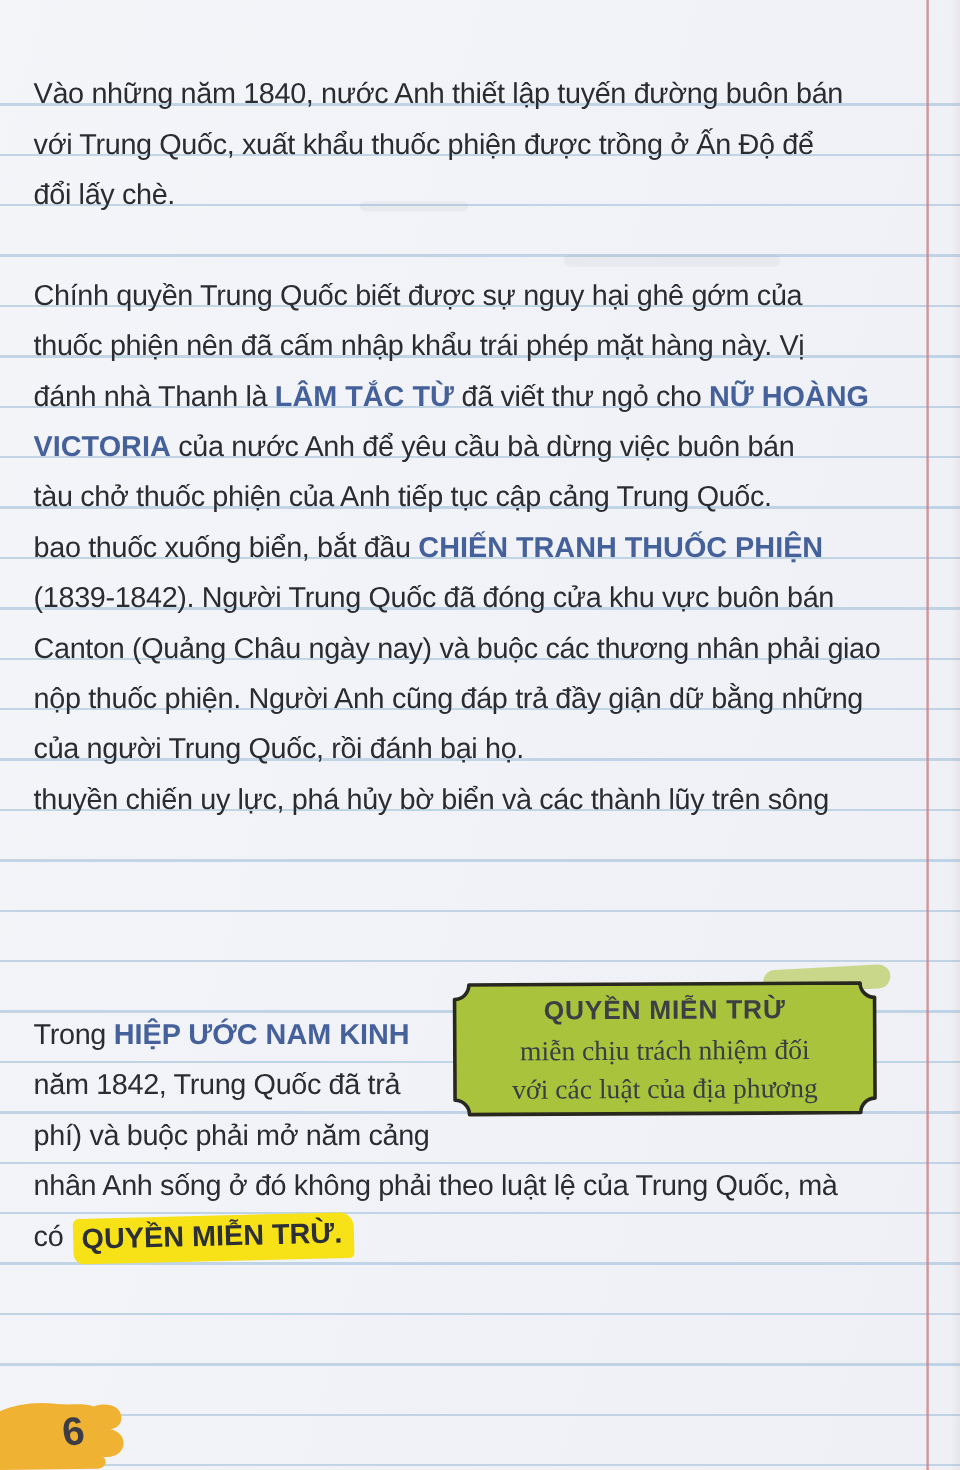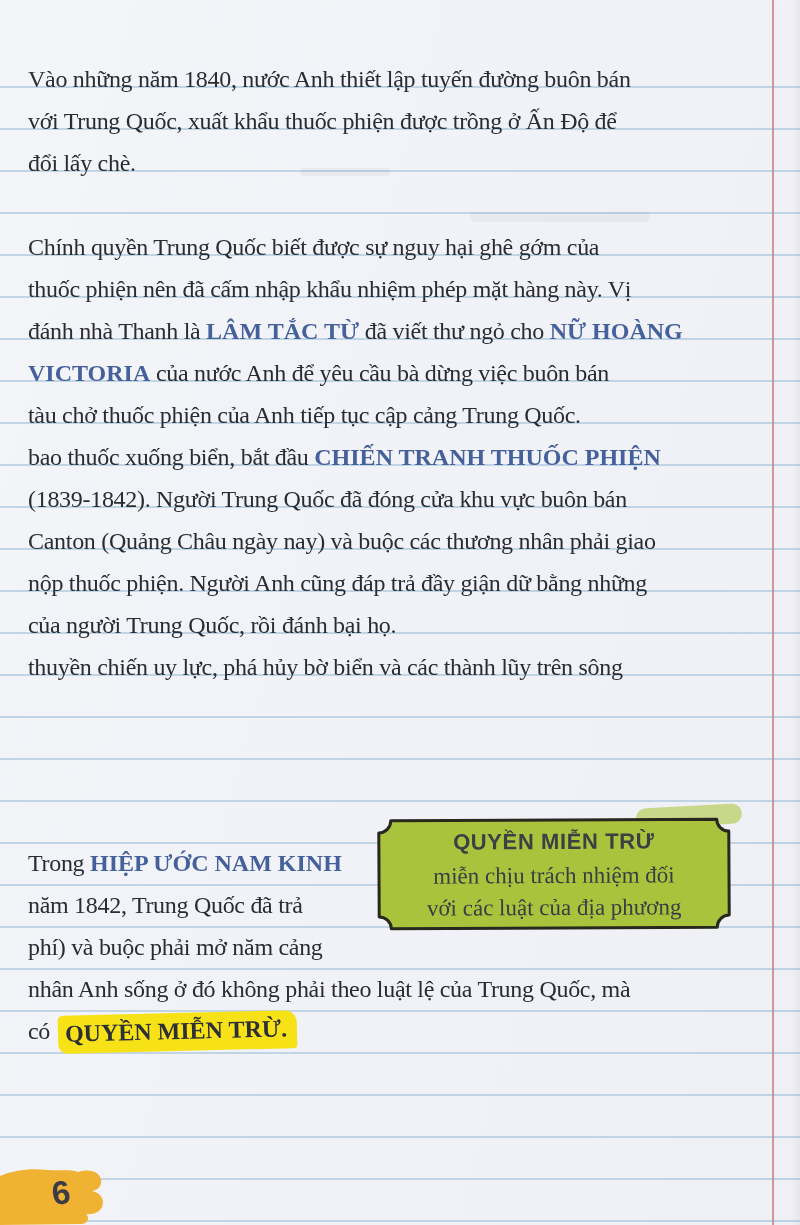--- a/index.html
+++ b/index.html
@@ -24,21 +24,21 @@
   .margin-line {
     position:absolute; top:0; bottom:0; left:772px; width:2px;
     background: var(--margin-line); opacity:.8;
   }
   .edge-shade {
     position:absolute; top:0; bottom:0; right:0; width:8px;
     background: linear-gradient(to right, rgba(0,0,0,0), rgba(180,150,150,.12));
   }
 
   
-  .para { position:absolute; color:var(--ink); font-size:24px; letter-spacing:-0.3px;font-family:Liberation Serif, serif; }
+  .para { position:absolute; color:var(--ink); font-size:24px; letter-spacing:-0.3px; }
   .p1 { left:28px; top:58px; }
   .p2 { left:28px; top:226px; }
   .p3 { left:28px; top:842px; }
   .tline { height:42px; line-height:42px; white-space:nowrap; }
 
   .seg-n  { color:var(--ink); }
   .seg-kw { color:var(--keyword-blue); font-weight:bold; letter-spacing:0; }
   .seg-hlb {
     display:inline-block;
     background:var(--highlight-yellow);
@@ -92,21 +92,21 @@
   <div class="smudge s1"></div>
   <div class="smudge s2"></div>
 
   <div class="para p1">
       <div class="tline"><span class="seg-n">Vào những năm 1840, nước Anh thiết lập tuyến đường buôn bán</span></div>
       <div class="tline"><span class="seg-n">với Trung Quốc, xuất khẩu thuốc phiện được trồng ở Ấn Độ để</span></div>
       <div class="tline"><span class="seg-n">đổi lấy chè.</span></div>
     </div>
   <div class="para p2">
       <div class="tline"><span class="seg-n">Chính quyền Trung Quốc biết được sự nguy hại ghê gớm của</span></div>
-      <div class="tline"><span class="seg-n">thuốc phiện nên đã cấm nhập khẩu nhiệm phép mặt hàng này. Vị</span></div>
+      <div class="tline"><span class="seg-n">thuốc phiện nên đã cấm nhập khẩu trái phép mặt hàng này. Vị</span></div>
       <div class="tline"><span class="seg-n">đánh nhà Thanh là </span><span class="seg-kw">LÂM TẮC TỪ</span><span class="seg-n"> đã viết thư ngỏ cho </span><span class="seg-kw">NỮ HOÀNG</span></div>
       <div class="tline"><span class="seg-kw">VICTORIA</span><span class="seg-n"> của nước Anh để yêu cầu bà dừng việc buôn bán</span></div>
       <div class="tline"><span class="seg-n">tàu chở thuốc phiện của Anh tiếp tục cập cảng Trung Quốc.</span></div>
       <div class="tline"><span class="seg-n">bao thuốc xuống biển, bắt đầu </span><span class="seg-kw">CHIẾN TRANH THUỐC PHIỆN</span></div>
       <div class="tline"><span class="seg-n">(1839-1842). Người Trung Quốc đã đóng cửa khu vực buôn bán</span></div>
       <div class="tline"><span class="seg-n">Canton (Quảng Châu ngày nay) và buộc các thương nhân phải giao</span></div>
       <div class="tline"><span class="seg-n">nộp thuốc phiện. Người Anh cũng đáp trả đầy giận dữ bằng những</span></div>
       <div class="tline"><span class="seg-n">của người Trung Quốc, rồi đánh bại họ.</span></div>
       <div class="tline"><span class="seg-n">thuyền chiến uy lực, phá hủy bờ biển và các thành lũy trên sông</span></div>
     </div>

